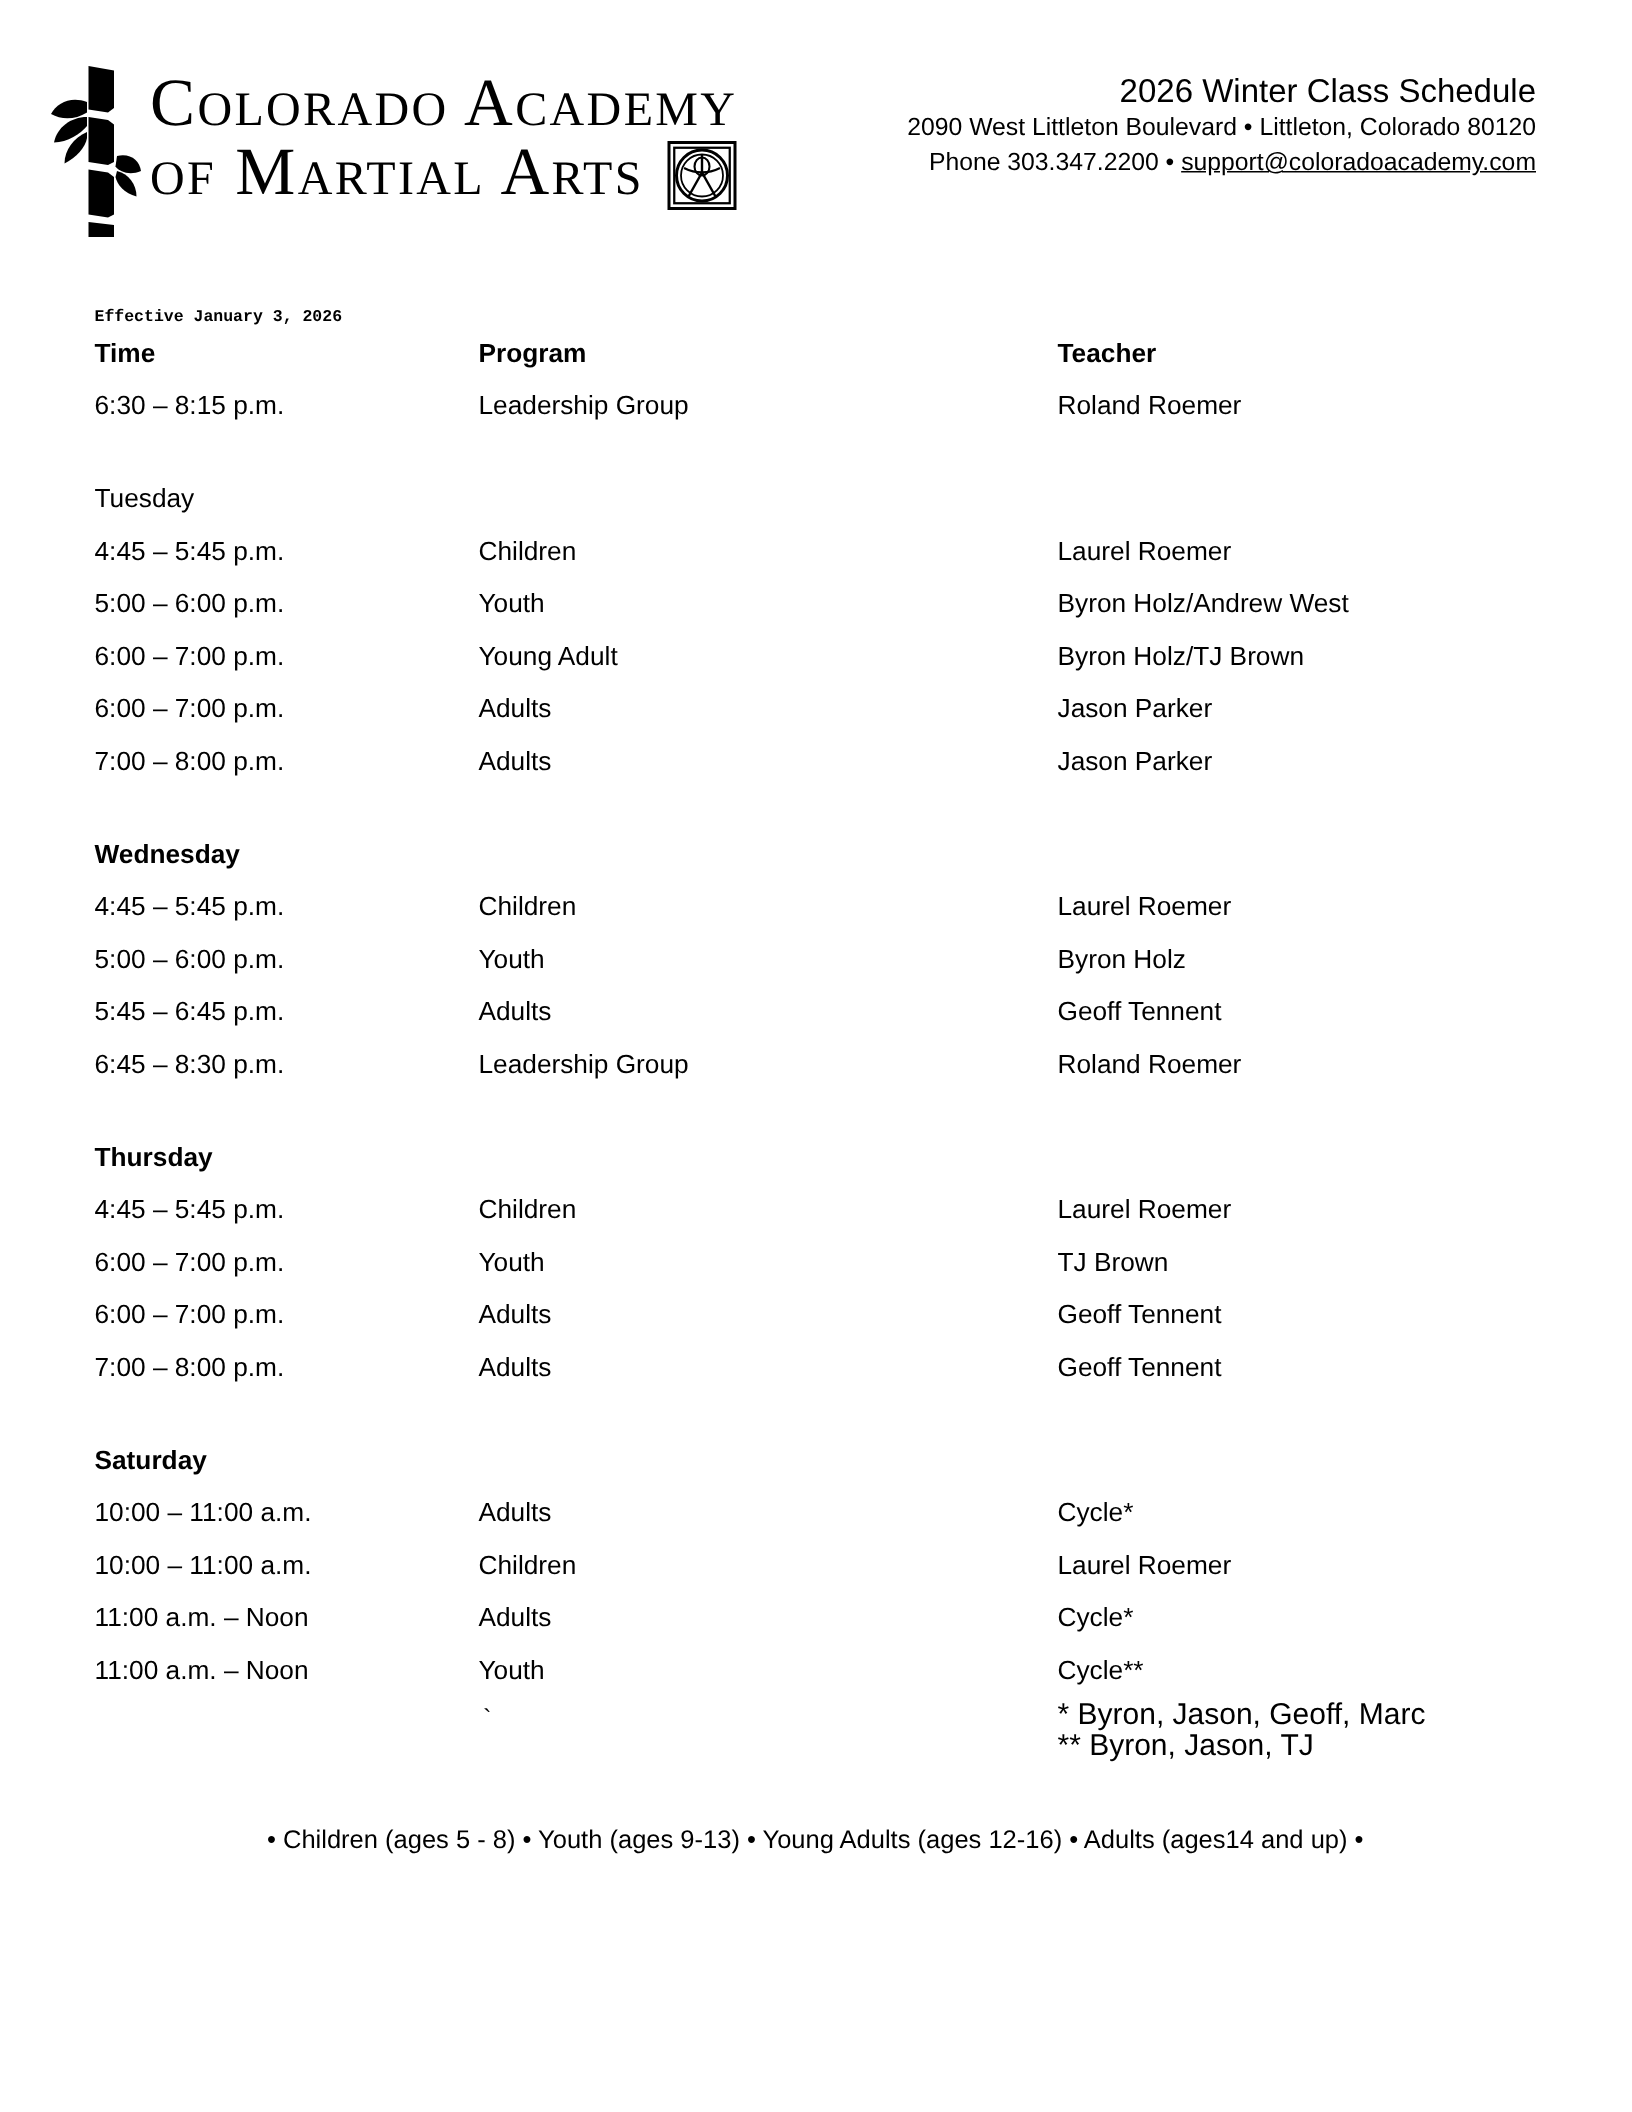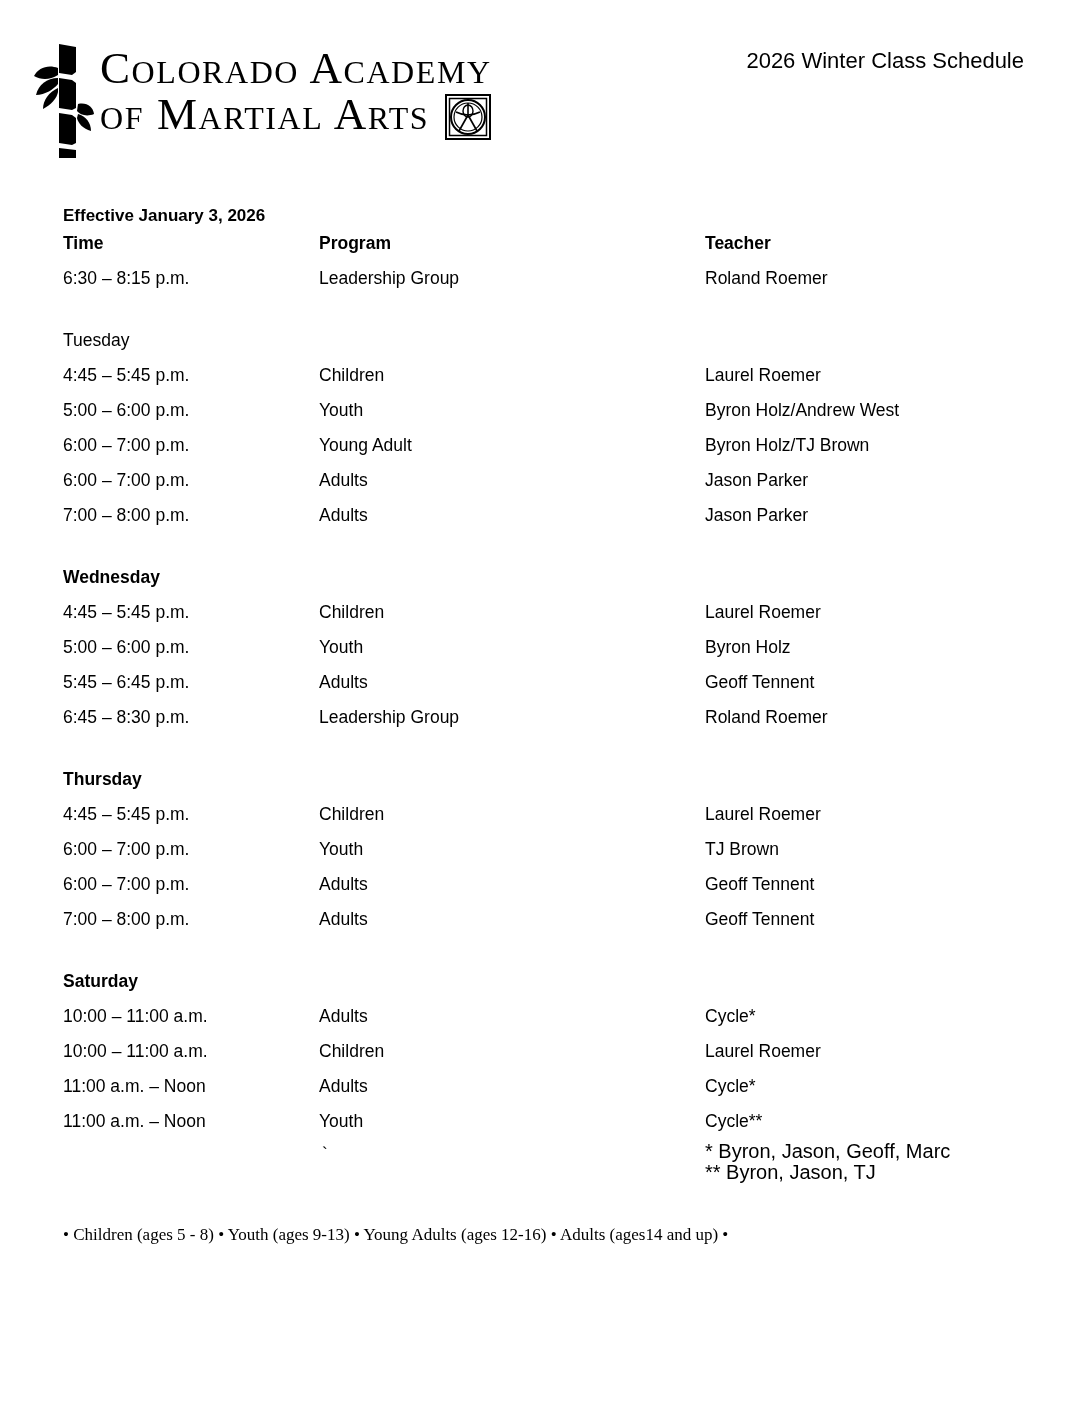--- a/index.html
+++ b/index.html
@@ -86,24 +86,25 @@
   }
 
   
   .sheet {
     position: relative;
     padding: 0 64px 0 63px;
     box-sizing: border-box;
   }
 
   .effective {
-    font-size: 17px;
+    font-size: 11px;
     font-weight: bold;
     margin-top: 56px;
     margin-bottom: 0;
+    font-family: Liberation Mono, monospace;
   }
 
   .col-head {
     font-weight: bold;
     font-size: 17.5px;
   }
 
   .row {
     position: relative;
     height: 35px;
@@ -141,25 +142,24 @@
     height: 46px;
     margin-top: 2px;
   }
   .footnote-col {
     position: absolute;
     left: 642px;
     top: 0;
   }
 
   .footer-line {
-    text-align: left;
+    text-align: center;
     font-size: 17px;
     margin-top: 38px;
     white-space: nowrap;
-    font-family: Liberation Serif, serif;
   }
 </style>
 </head>
 <body>
 
 <div class="header">
 
   <div class="logo-block">
     <svg class="bamboo" viewBox="0 0 62 118">
       <path fill="#000" d="M27 2 L44 5 L44 30 L40 33 L27 31 Z"></path>
@@ -187,20 +187,22 @@
           <path d="M23 21 L14 37" stroke="#000" stroke-width="1.6" fill="none"></path>
           <path d="M23 21 L32 37" stroke="#000" stroke-width="1.6" fill="none"></path>
           <ellipse cx="23" cy="17" rx="5" ry="6" fill="none" stroke="#000" stroke-width="1.4"></ellipse>
         </svg>
       </span>
     </div>
   </div>
 
   <div class="header-right">
     <div class="doc-title">2026 Winter Class Schedule</div>
+    <div class="addr-line">2090 West Littleton Boulevard • Littleton, Colorado 80120</div>
+    <div class="addr-line"><span>Phone 303.347.2200 • </span><a class="ul-link" href="#">support@coloradoacademy.com</a></div>
   </div>
 </div>
 
 <div class="sheet">
 
   <div class="effective">Effective January 3, 2026</div>
 
   <div class="row col-head">
     <span class="c-time">Time</span>
     <span class="c-prog">Program</span>

